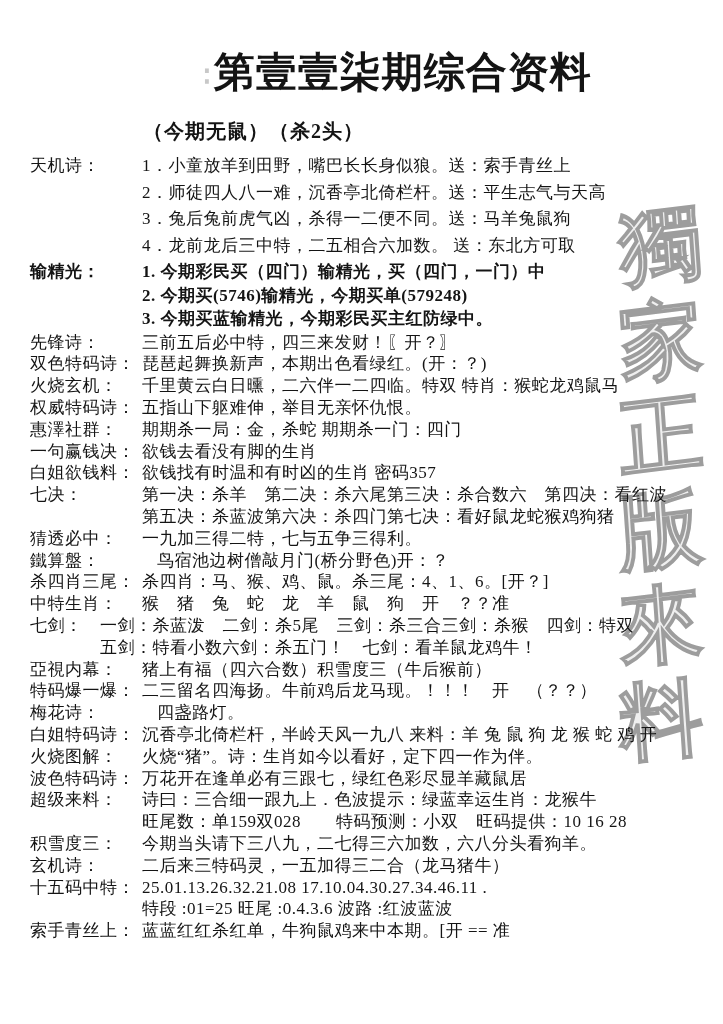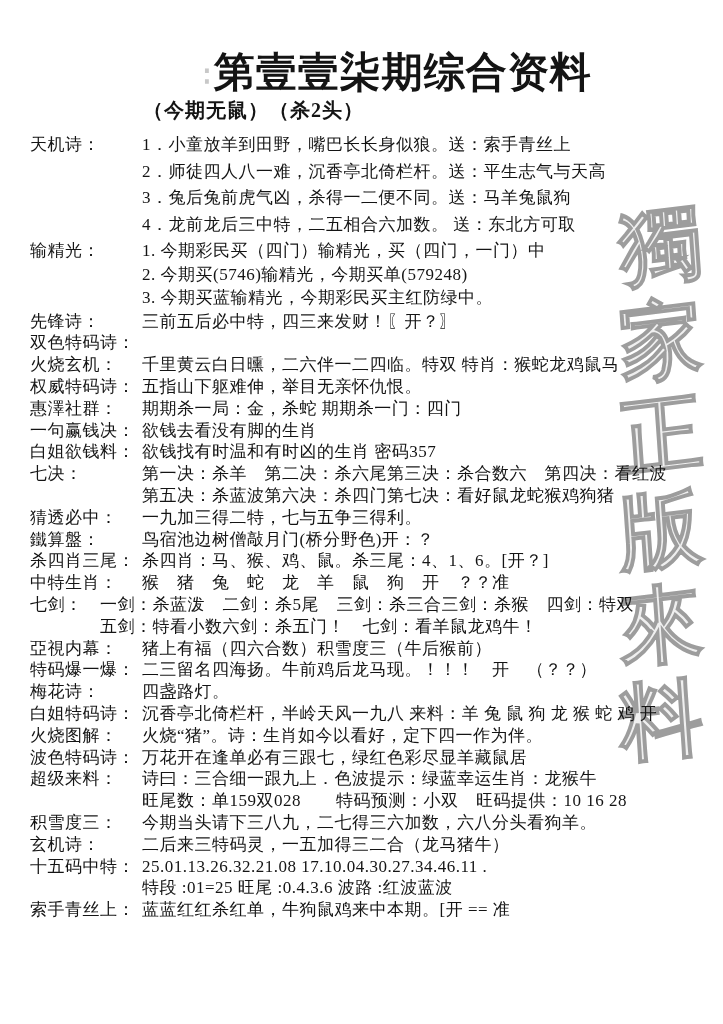--- a/index.html
+++ b/index.html
@@ -32,48 +32,48 @@
   }
   .title {
     margin: 0;
     font-size: 41px;
     font-weight: bold;
     letter-spacing: 1px;
     line-height: 1.1;
   }
   .subtitle {
     margin-left: 143px;
-    margin-top: 2px;
+    margin-top: 23px;
     font-size: 20px;
     font-weight: 600;
     letter-spacing: 1px;
   }
   #doc-rows {
     margin-top: 9px;
     padding-left: 30px;
     position: relative;
     z-index: 2;
   }
   .row {
     display: flex;
     align-items: baseline;
     white-space: nowrap;
     height: 21.8px;
     font-size: 17px;
     letter-spacing: 0.5px;
   }
   .row.poem { height: 26.5px; }
-  .row.mid  { height: 23.5px; }
+  .row.mid  { height: 23.5px; font-weight: bold; }
   .row .label {
     flex: 0 0 112px;
     width: 112px;
   }
   .row .text { flex: 0 0 auto; }
   .row.tight .text { margin-left: -42px; }
-  .row.loose .text { margin-left: 0; }
+  .row.loose .text { margin-left: 15px; }
   .watermark {
     position: absolute;
     top: 198px;
     right: 14px;
     width: 96px;
     display: flex;
     flex-direction: column;
     align-items: center;
     z-index: 1;
     pointer-events: none;
@@ -127,20 +127,21 @@
       <div class="row mid">
         <span class="label"></span>
         <span class="text">3. 今期买蓝输精光，今期彩民买主红防绿中。</span>
       </div>
       <div class="row">
         <span class="label">先锋诗：</span>
         <span class="text">三前五后必中特，四三来发财！〖开？〗</span>
       </div>
       <div class="row">
         <span class="label">双色特码诗：</span>
+        <span class="text">琵琶起舞换新声，本期出色看绿红。(开：？)</span>
       </div>
       <div class="row">
         <span class="label">火烧玄机：</span>
         <span class="text">千里黄云白日曛，二六伴一二四临。特双 特肖：猴蛇龙鸡鼠马</span>
       </div>
       <div class="row">
         <span class="label">权威特码诗：</span>
         <span class="text">五指山下躯难伸，举目无亲怀仇恨。</span>
       </div>
       <div class="row">

